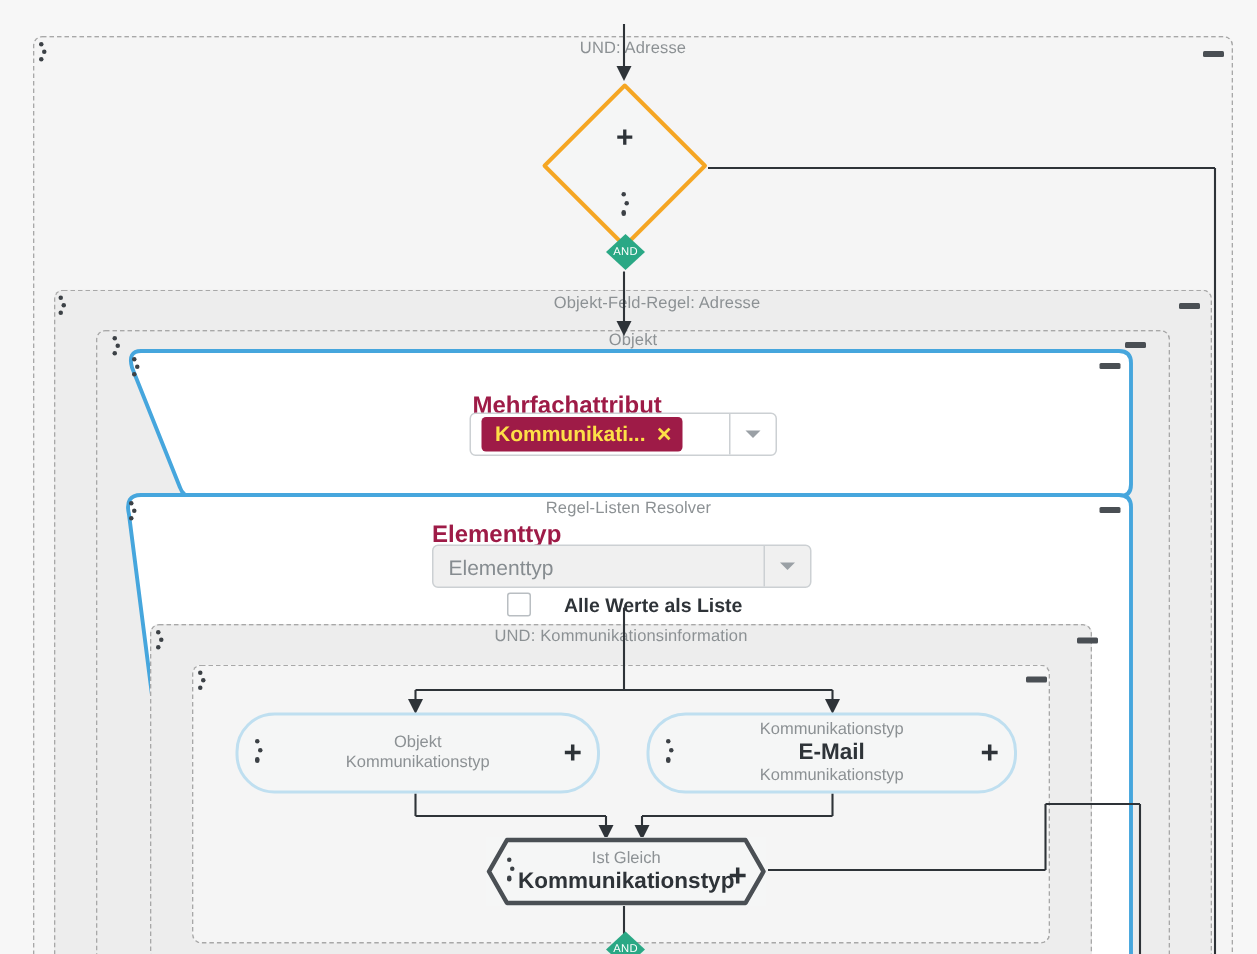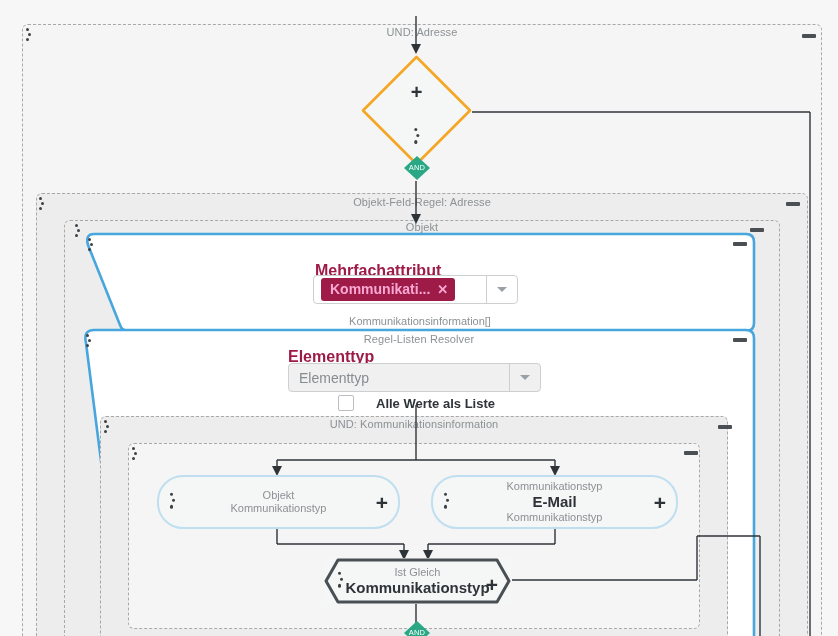--- a/index.html
+++ b/index.html
@@ -91,21 +91,21 @@
     position:absolute;box-sizing:border-box;
     background:#ffffff;border:1px solid #ccd0d3;border-radius:4px;
     display:flex;align-items:center;
   }
   .selectbox .caretbox{
     position:absolute;right:0;top:0;bottom:0;width:30px;
     border-left:1px solid #ccd0d3;display:flex;align-items:center;justify-content:center;
   }
   .caret{width:0;height:0;border-left:5px solid transparent;border-right:5px solid transparent;border-top:5px solid #9aa0a5;}
   .chip{
-    margin-left:7px;background:#9e1b47;color:#f9a8d4;border-radius:3px;
+    margin-left:7px;background:#9e1b47;color:#fde047;border-radius:3px;
     font-size:14px;font-weight:bold;height:23px;line-height:23px;
     padding:0 7px 0 9px;display:flex;align-items:center;gap:7px;white-space:nowrap;
   }
   .chip .x{font-size:13px;font-weight:bold;}
   .ph{font-size:14px;color:#868c90;margin-left:10px;}
   .gray-select{background:#f0f0f0;}
   .checkrow{position:absolute;display:flex;align-items:center;gap:22px;}
   .checkbox{width:16px;height:16px;border:1px solid #b9bec2;background:#fff;border-radius:2px;box-sizing:border-box;}
   .checklabel{font-size:13px;font-weight:bold;color:#2e3338;}
 
@@ -123,21 +123,21 @@
   <div class="grp-title" style="left:22px;top:10px;width:800px;">UND: Adresse</div>
   <div class="grip" style="left:26px;top:12px;">
     <i></i>
       <i></i>
       <i></i>
   </div>
   <div class="collapse" style="left:802px;top:18px;"></div>
 
   <div class="grp shade" style="left:36px;top:177px;width:772px;height:480px;">
   </div>
-  <div class="grp-title" style="left:36px;top:180px;width:772px;">Objekt-Feld-Regel: Adresse</div>
+  <div class="grp-title" style="left:36px;top:180px;width:772px;padding-left:16px;">Objekt-Feld-Regel: Adresse</div>
   <div class="grip" style="left:39px;top:181px;">
     <i></i>
       <i></i>
       <i></i>
   </div>
   <div class="collapse" style="left:786px;top:186px;"></div>
 
   <div class="grp shade" style="left:64px;top:204px;width:716px;height:436px;">
   </div>
   <div class="grp-title" style="left:64px;top:205px;width:716px;">Objekt</div>
@@ -166,21 +166,20 @@
   <div class="selectbox" style="left:313px;top:259px;width:205px;height:29px;">
     <div class="chip">
       <span>Kommunikati...</span>
       <span class="x">✕</span>
     </div>
     <div class="caretbox">
       <span class="caret"></span>
     </div>
   </div>
 
-  <div class="centerlabel" style="left:82px;top:299px;width:676px;">Kommunikationsinformation[]</div>
 
   <div class="blueshape" style="left:80px;top:311px;">
     <svg width="678" height="330" viewBox="0 0 678 330">
       <path d="M 14,3 L 666,3 Q 674,3 674,11 L 674,330 L 46,330 L 6,16 Q 3,3 14,3 Z" fill="#ffffff" stroke="#46a6dd" stroke-width="2.6" stroke-linejoin="round"></path>
     </svg>
   </div>
   <div class="grp-title" style="left:80px;top:317px;width:678px;">Regel-Listen Resolver</div>
   <div class="grip" style="left:86px;top:318px;">
     <i></i>
       <i></i>

